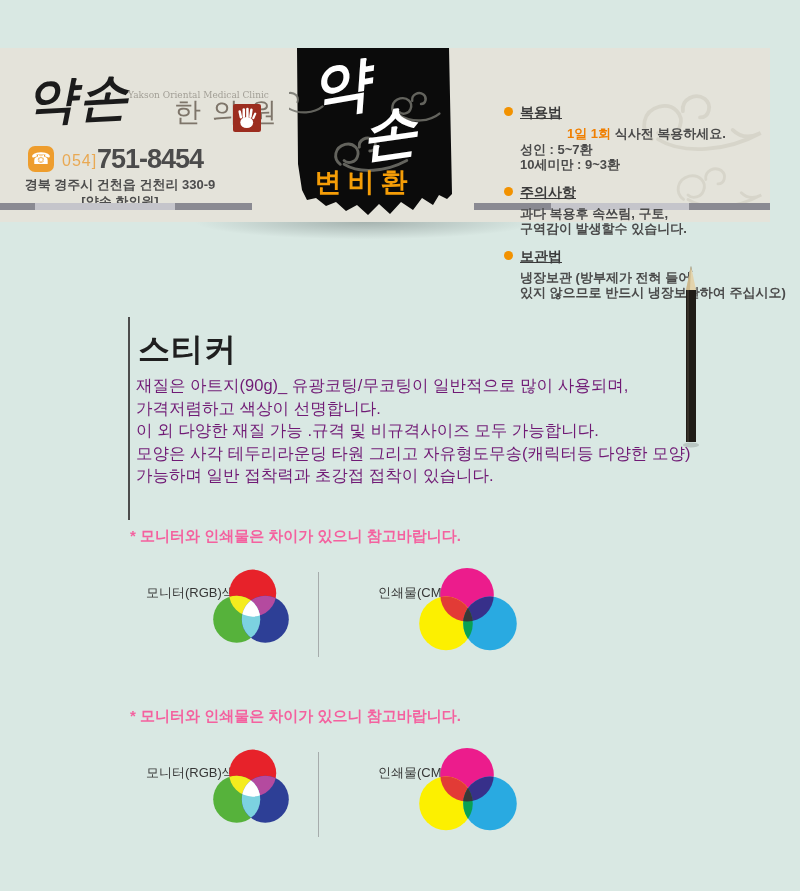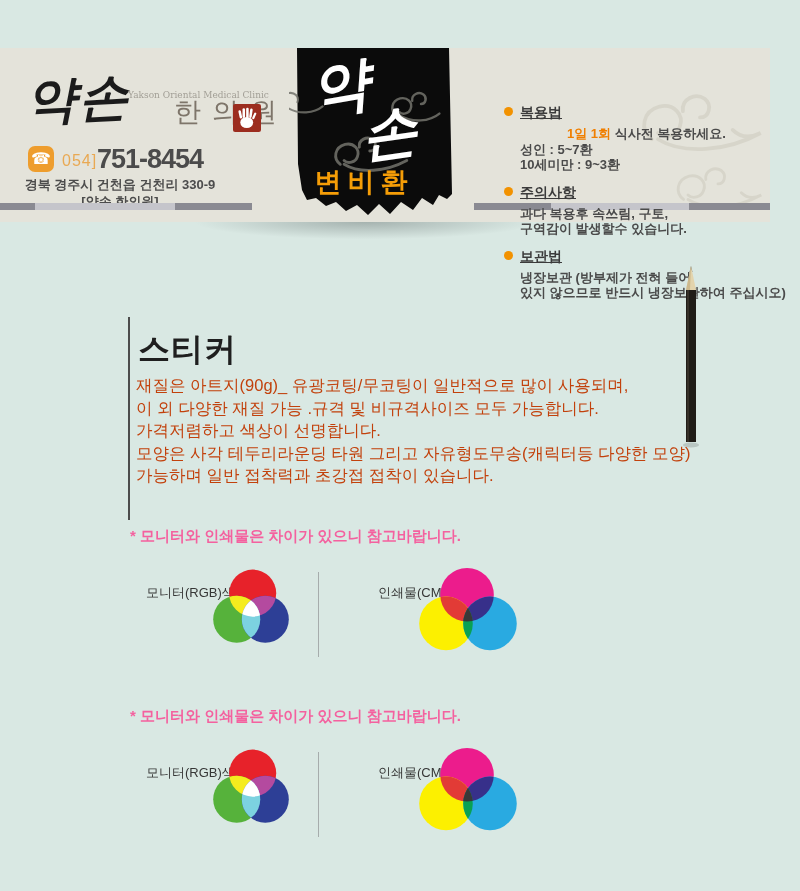--- a/index.html
+++ b/index.html
@@ -53,21 +53,21 @@
   .info-title { font-size:14px; font-weight:bold; color:#3b3b3b; margin-bottom:4px;text-decoration:underline; }
   .info-line { font-size:13px; font-weight:bold; color:#4a4a4a; line-height:15.5px; white-space:nowrap; }
   .hl { color:#f07f00;margin-left:47px; }
 
   
   .pencil { left:682px; top:264px; }
 
   
   .rule-v { left:128px; top:317px; width:2px; height:203px; background:#4c4c4c; }
   .sticker-title { left:138px; top:306px; font-size:32px; font-weight:bold; color:#1f1f1f; letter-spacing:1px;margin-top:22px; }
-  .sticker-body { left:136px; top:374px; width:580px; font-size:16.5px; line-height:22.6px; color:#c2410c; }
+  .sticker-body { left:136px; top:374px; width:580px; font-size:16.5px; line-height:22.6px; color:#701a75; }
 
   
   .color-block { left:128px; width:560px; height:132px;text-align:center; }
   .cb-1 { top:527px; } .cb-2 { top:707px; }
   .cb-note { position:absolute; left:2px; top:0; font-size:15px; font-weight:bold; color: var(--pink, #f4619f); }
   .cb-label-rgb  { position:absolute; left:18px;  top:57px; font-size:13px; color:#363636; }
   .cb-label-cmyk { position:absolute; left:250px; top:57px; font-size:13px; color:#363636; }
   .cb-venn-rgb  { position:absolute; left:81px;  top:37px; width:84px;  height:86px; }
   .cb-venn-cmyk { position:absolute; left:288px; top:39px; width:104px; height:88px; }
   .cb-divider { position:absolute; left:190px; top:45px; width:1px; height:85px; background:#a6acac; }
@@ -172,22 +172,22 @@
   <polygon points="9,2 4,26 14,26" fill="#e3d4ad"></polygon>
   <polygon points="9,2 4,26 8,26" fill="#cdb98c"></polygon>
   <rect x="4" y="26" width="10" height="152" fill="#201c17"></rect>
   <rect x="5.2" y="26" width="1.6" height="152" fill="#3c362d"></rect>
 </svg>
 
 <div class="abs rule-v"></div>
 <div class="abs sticker-title">스티커</div>
 <div class="abs sticker-body">
   <div>재질은 아트지(90g)_ 유광코팅/무코팅이 일반적으로 많이 사용되며,</div>
+  <div>가격저렴하고 색상이 선명합니다.</div>
   <div>이 외 다양한 재질 가능 .규격 및 비규격사이즈 모두 가능합니다.</div>
-  <div>가격저렴하고 색상이 선명합니다.</div>
   <div>모양은 사각 테두리라운딩 타원 그리고 자유형도무송(캐릭터등 다양한 모양)</div>
   <div>가능하며 일반 접착력과 초강접 접착이 있습니다.</div>
 </div>
 
 <div class="abs color-block cb-1">
   <div class="cb-note">* 모니터와 인쇄물은 차이가 있으니 참고바랍니다.</div>
   <div class="cb-label-rgb">모니터(RGB)색상</div>
   <svg class="cb-venn-rgb" viewBox="0 0 100 95">
       <defs>
         <clipPath id="venn0T">

